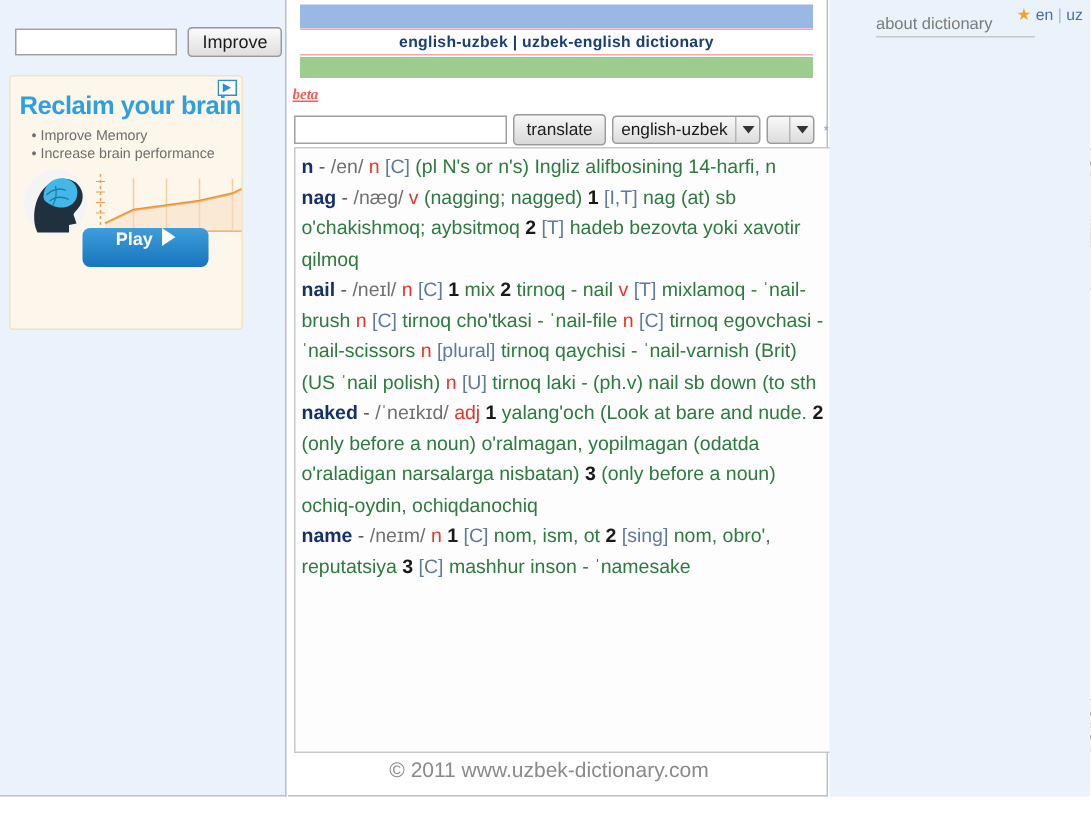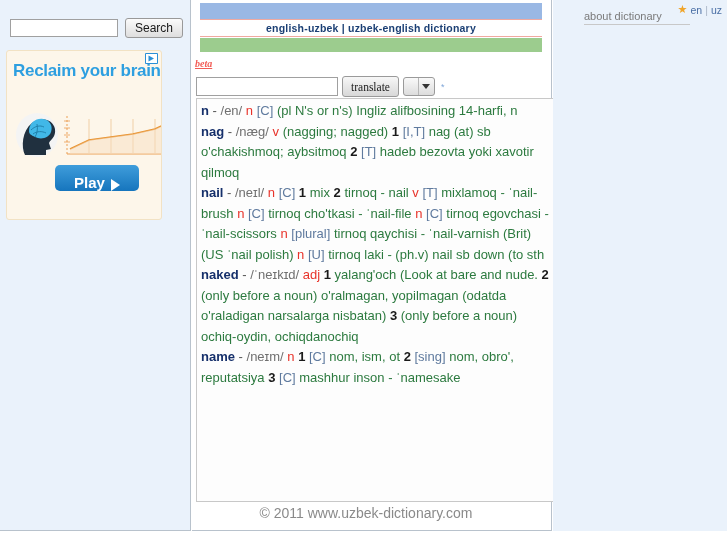--- a/index.html
+++ b/index.html
@@ -85,29 +85,29 @@
     line-height: 12px;
   }
   #ad-bullets div::before { content: "\2022  "; }
   #ad-graphic {
     position: absolute;
     left: 8px; top: 60px;
     width: 164px; height: 48px;
   }
   #ad-play {
     position: absolute;
-    left: 48px; top: 114px;
+    left: 48px; top: 101px;
     width: 84px; height: 26px;
     background: linear-gradient(#3f9ddb, #1675bd);
     border-radius: 5px;
     color: #ffffff;
-    font-size: 15px;
+    font-size: 12px;
     font-weight: bold;
     display: flex;
-    align-items: flex-end;
+    align-items: flex-start;
     justify-content: center;
     gap: 6px;
     cursor: pointer;
   }
   #ad-play .tri {
     width: 0; height: 0;
     border-left: 9px solid #ffffff;
     border-top: 6px solid transparent;
     border-bottom: 6px solid transparent;
   }
@@ -171,21 +171,21 @@
   #translate-input {
     width: 142px; height: 19px;
     border: 1px solid #a0a0a0;
     background: #ffffff;
     font-size: 12px;
     font-family: "Liberation Sans", sans-serif;
     padding: 0 3px;
     box-sizing: border-box;
   }
   .btn-gray {
-    font-family: Liberation Serif, serif;
+    font-family: Liberation Sans, sans-serif;
     font-size: 11.5px;
     height: 19px;
     padding: 0 8px;
     background: linear-gradient(#f7f7f7, #d8d8d8);
     border: 1px solid #9a9a9a;
     border-radius: 3px;
     color: #202020;
     cursor: pointer;
     display: flex;
     align-items: center;
@@ -322,29 +322,33 @@
 </style>
 </head>
 <body>
 
 <div id="page">
 
   <div id="left-col">
 
     <div id="search-row">
       <input id="search-input" type="text" placeholder="" style="">
-      <button id="search-button">Search</button>
+      <button id="search-button">Improve</button>
     </div>
 
     <div id="ad-box">
       <svg id="ad-adchoices" viewBox="0 0 13 11">
         <path d="M0.5 0.5 H12.5 V10.5 H0.5 Z" fill="#ffffff" stroke="#2b8fd6" stroke-width="1"></path>
         <path d="M3.5 2.5 L9 5.5 L3.5 8.5 Z" fill="#2b8fd6"></path>
       </svg>
       <div id="ad-title">Reclaim your brain</div>
+      <div id="ad-bullets">
+        <div>Improve Memory</div>
+        <div>Increase brain performance</div>
+      </div>
 
       <svg id="ad-graphic" viewBox="0 0 164 48">
 
         <ellipse cx="22" cy="24" rx="21" ry="22" fill="#f4f4f4"></ellipse>
         <path d="M10 44 C6 36 7 20 17 12 C26 5 38 8 40 18 C41 26 36 28 34 32 L36 38 L31 39 L31 44 Z" fill="#20303f"></path>
         <path d="M14 20 C14 12 21 7 28 8 C35 9 38 15 36 21 C34 27 26 29 20 26 C16 24 14 23 14 20 Z" fill="#41b8e8"></path>
         <path d="M16 19 C20 15 25 14 29 16 M18 23 C22 20 27 20 31 22 M22 13 C23 18 22 23 20 26" stroke="#1d7ca6" stroke-width="0.9" fill="none"></path>
 
         <line x1="52" y1="43" x2="160" y2="43" stroke="#eb9f54" stroke-width="1"></line>
         <line x1="52" y1="5" x2="52" y2="43" stroke="#eb9f54" stroke-width="1" stroke-dasharray="2 2"></line>
@@ -378,20 +382,26 @@
 
     <div id="bar-blue"></div>
     <div id="bar-title">english-uzbek | uzbek-english dictionary</div>
     <div id="bar-green"></div>
 
     <div id="beta-label">beta</div>
 
     <div id="controls-row">
       <input id="translate-input" type="text" placeholder="" style="">
       <div class="btn-gray">translate</div>
+      <div class="sel">
+        <span class="sel-text">english-uzbek</span>
+        <span class="sel-arrow">
+          <span class="caret"></span>
+        </span>
+      </div>
       <div class="sel" style="width:32px;">
         <span class="sel-text" style="flex:1"></span>
         <span class="sel-arrow">
           <span class="caret"></span>
         </span>
       </div>
       <span id="star-small">*</span>
     </div>
 
     <div id="dict-body">

